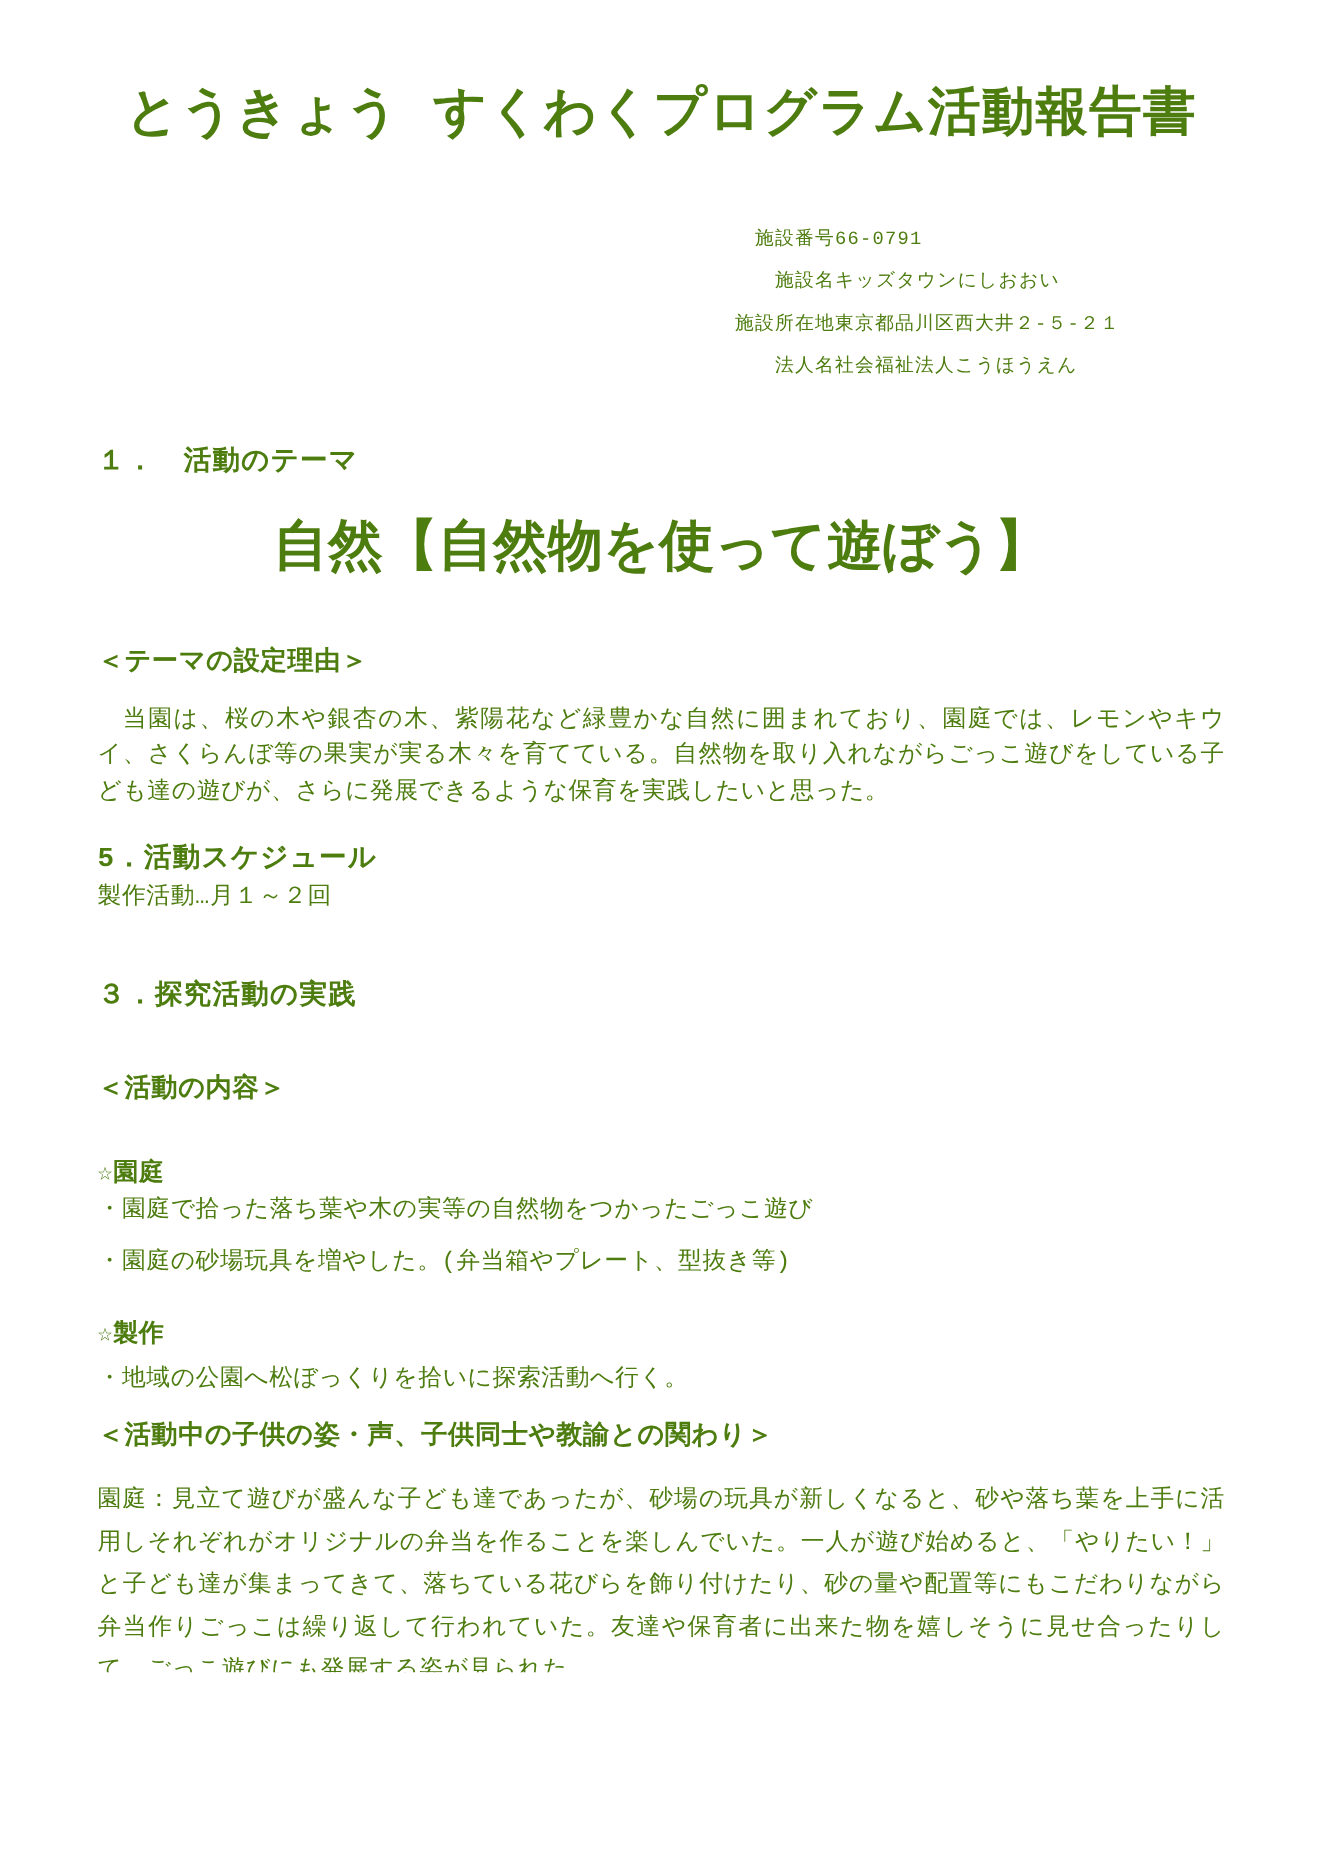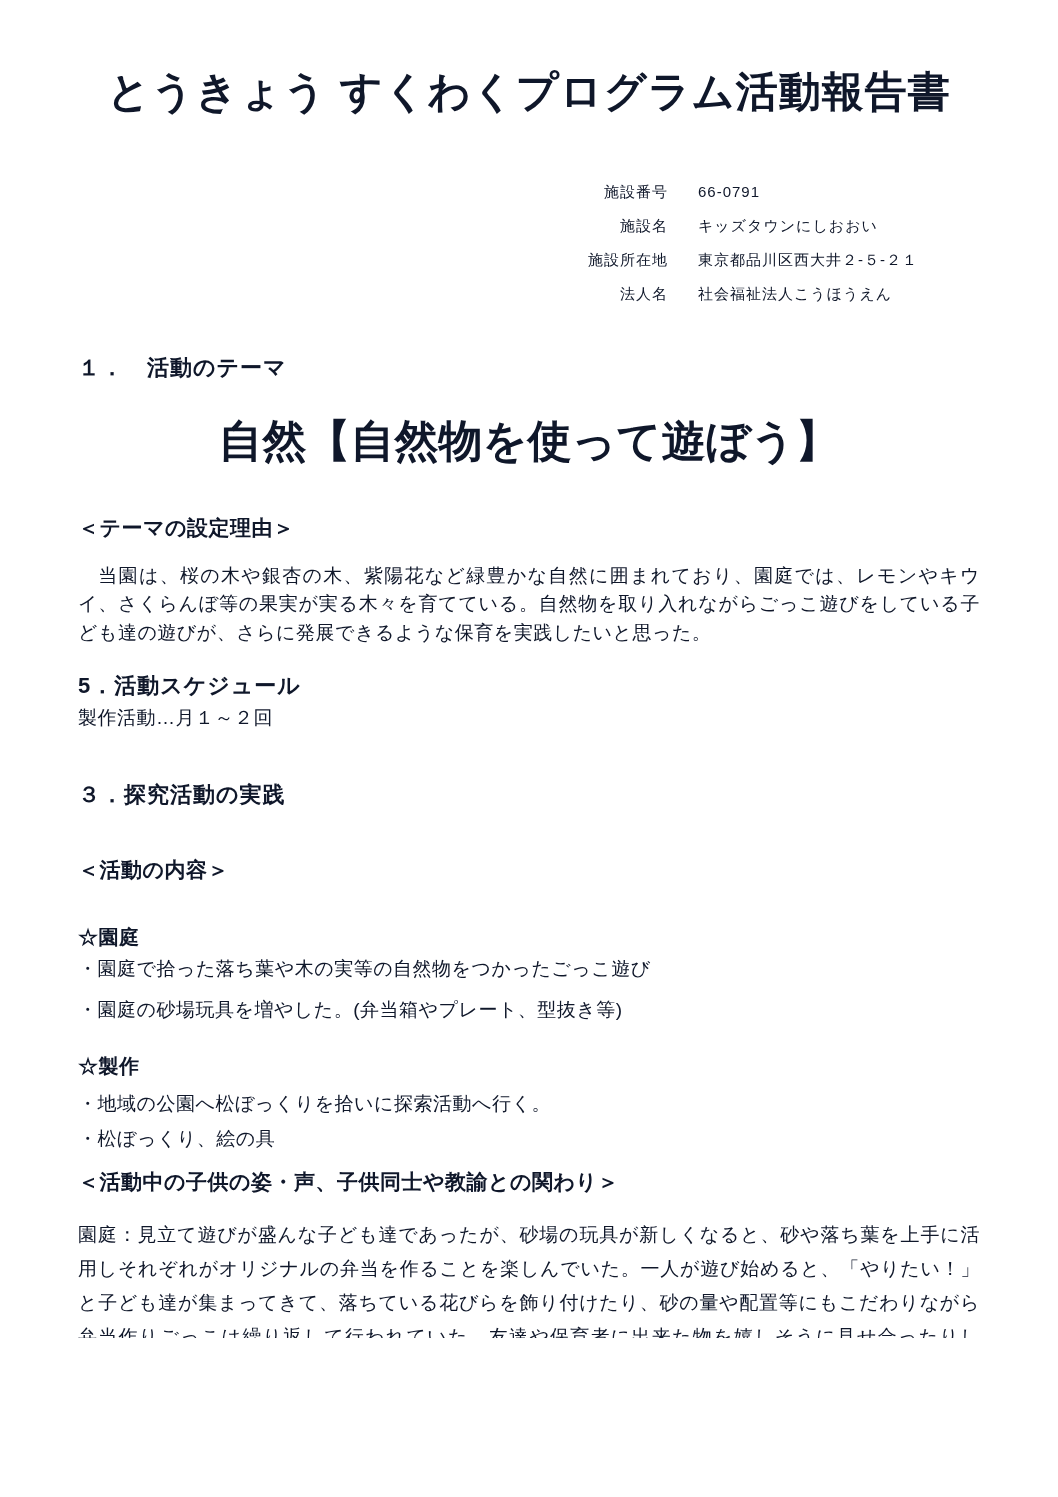--- a/index.html
+++ b/index.html
@@ -6,24 +6,24 @@
     margin: 0;
     padding: 0;
     background: #ffffff;
   }
   .page {
     position: relative;
     width: 1058px;
     height: 1338px;
     margin: 0 auto;
     background: #ffffff;
-    color: #0f172a;
+    color: #4d7c0f;
     box-sizing: border-box;
     padding: 66px 78px 0 78px;
-    font-family: Liberation Sans, sans-serif;
+    font-family: Liberation Mono, monospace;
     overflow: hidden;
   }
   .doc-title {
     margin: 0;
     text-align: center;
     font-size: 42px;
     font-weight: 600;
     letter-spacing: 1px;
     line-height: 1.25;
     white-space: nowrap;
@@ -36,21 +36,20 @@
   .frow {
     display: flex;
     line-height: 34px;
   }
   .flabel {
     width: 188px;
     text-align: right;
     letter-spacing: 1px;
   }
   .fvalue {
-    margin-left: 30px;
     text-align: left;
     letter-spacing: 1px;
     white-space: nowrap;
   }
   .sec-heading {
     margin: 0;
     margin-top: 42px;
     font-size: 22px;
     font-weight: bold;
     letter-spacing: 1px;
@@ -152,19 +151,18 @@
   <div class="star-heading garden">☆園庭</div>
 
   <div class="bullet-line">・園庭で拾った落ち葉や木の実等の自然物をつかったごっこ遊び</div>
 
   <div class="bullet-line first">・園庭の砂場玩具を増やした。(弁当箱やプレート、型抜き等)</div>
 
   <div class="star-heading craft">☆製作</div>
 
   <div class="bullet-line first">・地域の公園へ松ぼっくりを拾いに探索活動へ行く。</div>
 
-  <div class="bullet-line">・松ぼっくり、絵の具</div>
 
   <h3 class="sub-heading tight">＜活動中の子供の姿・声、子供同士や教諭との関わり＞</h3>
 
   <p class="body-para wide-lines">園庭：見立て遊びが盛んな子ども達であったが、砂場の玩具が新しくなると、砂や落ち葉を上手に活用しそれぞれがオリジナルの弁当を作ることを楽しんでいた。一人が遊び始めると、「やりたい！」と子ども達が集まってきて、落ちている花びらを飾り付けたり、砂の量や配置等にもこだわりながら弁当作りごっこは繰り返して行われていた。友達や保育者に出来た物を嬉しそうに見せ合ったりして、ごっこ遊びにも発展する姿が見られた。</p>
 
 </div>
 
 </body></html>

